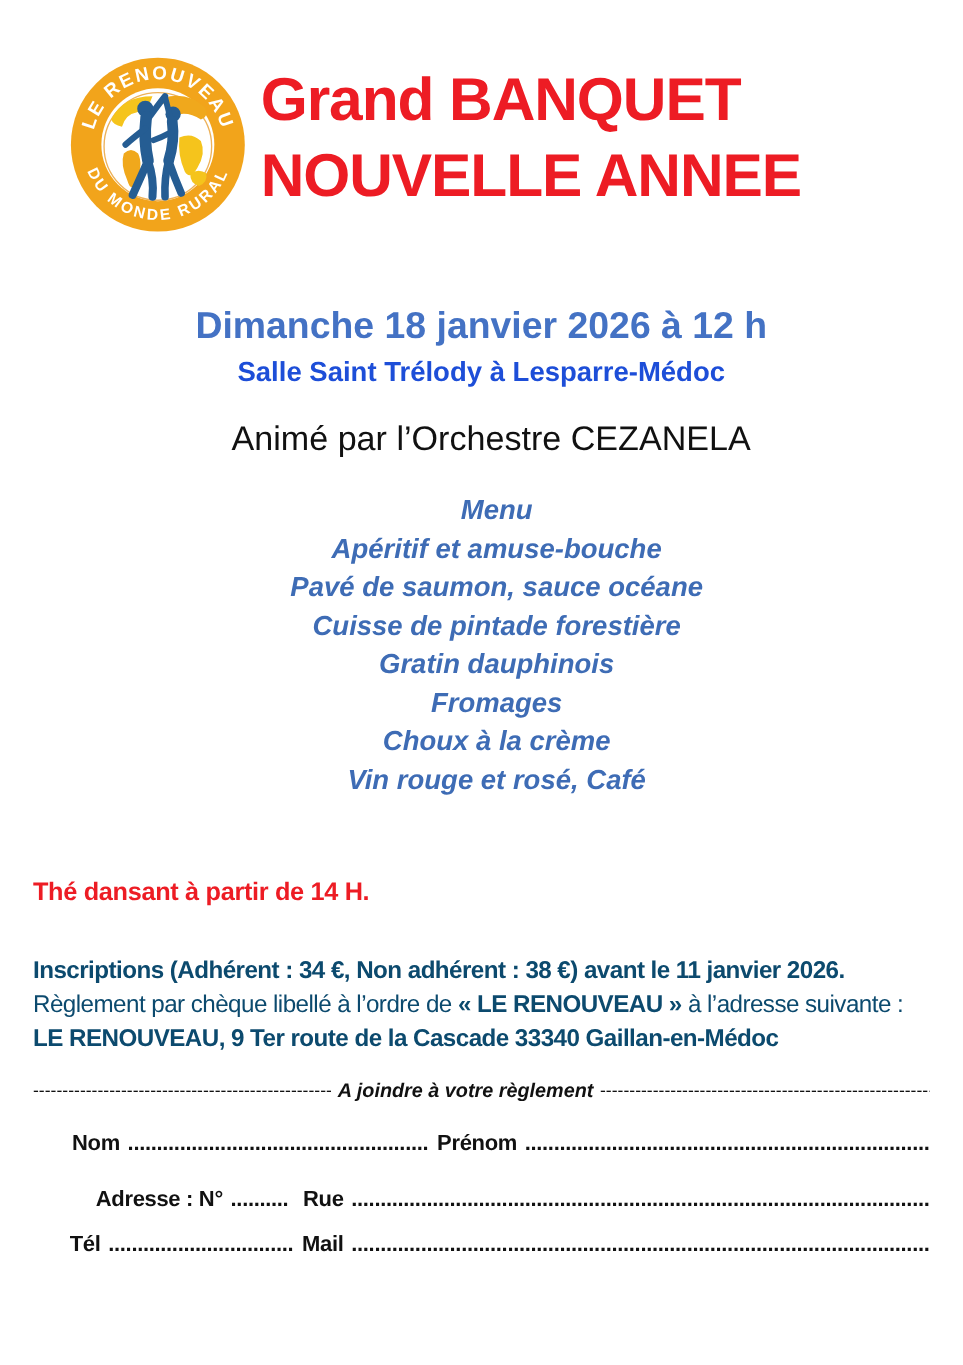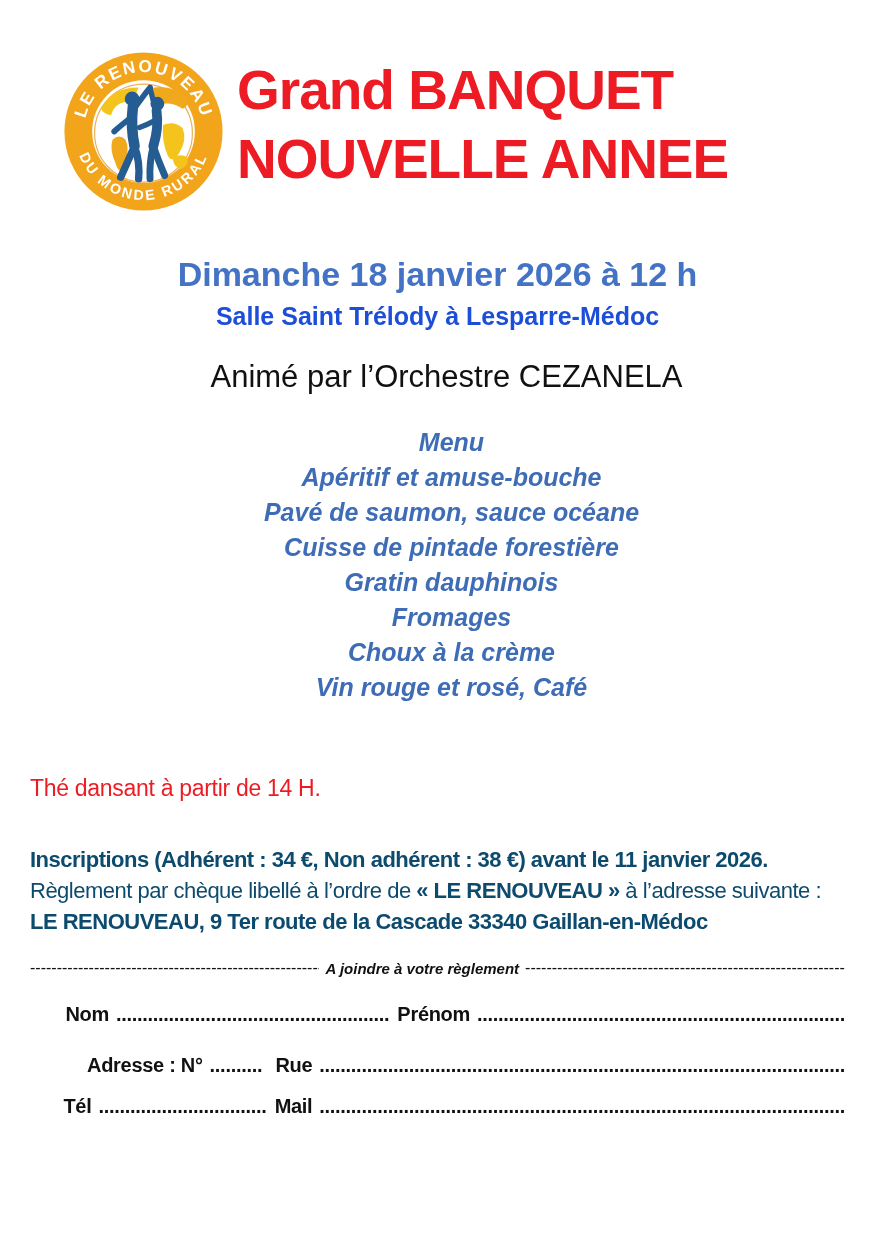--- a/index.html
+++ b/index.html
@@ -22,21 +22,21 @@
     margin-left: 12px;
     margin-top: 6px;
     color: #ED1C24;
     font-size: 55px;
     font-weight: 800;
     line-height: 1.25;
     letter-spacing: -1px;
     white-space: nowrap;
   }
   .date-line {
-    margin-top: 42px;
+    margin-top: 64px;
     text-align: center;
     color: #4472C4;
     font-size: 34px;
     font-weight: 700;
   }
   .venue-line {
     margin-top: 8px;
     text-align: center;
     color: #1d4ed8;
     font-size: 25px;
@@ -56,21 +56,21 @@
     color: #3E6CB5;
     font-size: 25px;
     font-weight: 700;
     font-style: italic;
   }
   .menu-block div { line-height: 35px; padding-left: 28px; }
   .tea-dance {
     margin: 70px 30px 0 30px;
     color: #ED1C24;
     font-size: 23px;
-    font-weight: 400;
+    font-weight: 700;
     letter-spacing: -0.3px;
   }
   .info-block {
     margin: 42px 30px 0 30px;
     color: #0c4a6e;
     font-size: 22px;
     line-height: 31px;
     letter-spacing: -0.5px;
   }
   .info-block .bold { font-weight: 700; }
@@ -82,21 +82,21 @@
     color: #111111;
     white-space: nowrap;
   }
   .cutline .dashes { overflow: hidden; }
   .cutline .dashes.left  { flex: 0.95 1 0; }
   .cutline .dashes.right { flex: 1.05 1 0; }
   .cutline .cut-label {
     font-style: italic;
     font-weight: 700;
     padding: 0 6px;
-    font-size: 15px;
+    font-size: 18px;
   }
   .form-row {
     margin: 0 30px;
     width: 815px;
     font-size: 20px;
     font-weight: 700;
     color: #111111;
     white-space: nowrap;
     overflow: hidden;
     letter-spacing: -0.3px;

